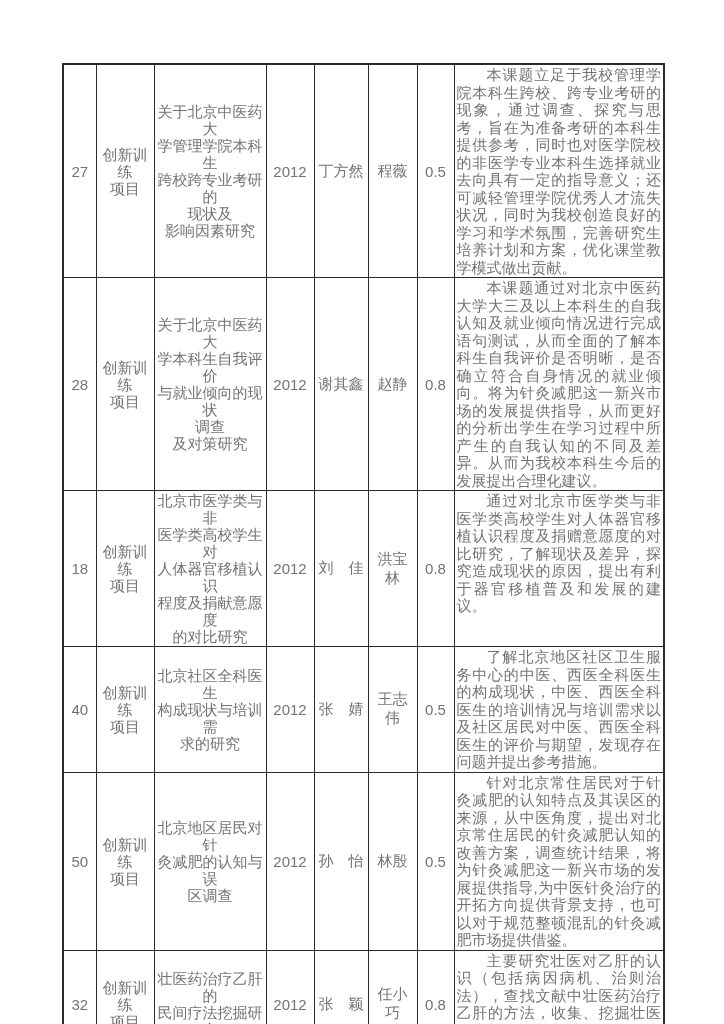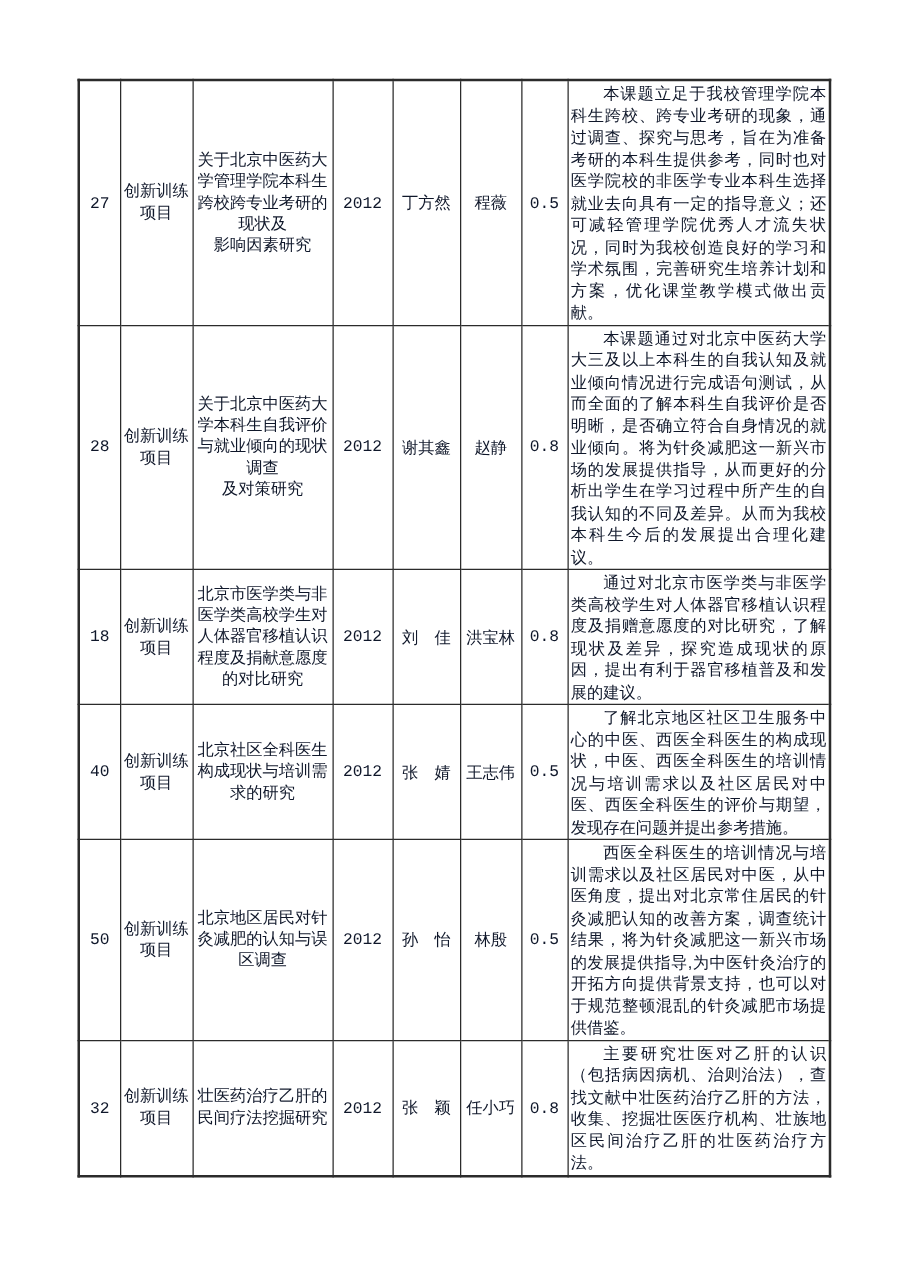--- a/index.html
+++ b/index.html
@@ -20,29 +20,28 @@
     position: absolute;
     left: 62px;
     top: 63px;
     width: 601px;
     border-collapse: collapse;
     table-layout: fixed;
     border: 2px solid #2b2b2b;
   }
   table.projects td {
     border: 1px solid #2b2b2b;
-    font-size: 13px;
-    color: #0f172a;
+    font-size: 15px;
+    color: #737373;
     padding: 1px 2px;
     overflow: hidden;
   }
   td.center {
     text-align: center;
     vertical-align: middle;
-    font-family: Liberation Mono, monospace;
   }
   td.pre {
     white-space: pre-line;
     line-height: 17px;
   }
   td.year {
     font-size: 14px;
   }
   td.desc {
     text-align: justify;
@@ -131,21 +130,21 @@
         <td class="center">50</td>
         <td class="center pre">创新训练
 项目</td>
         <td class="center pre">北京地区居民对针
 灸减肥的认知与误
 区调查</td>
         <td class="center year">2012</td>
         <td class="center">孙　怡</td>
         <td class="center">林殷</td>
         <td class="center">0.5</td>
-        <td class="desc">西医全科医生的培训情况与培训需求以及社区居民对中医，从中医角度，提出对北京常住居民的针灸减肥认知的改善方案，调查统计结果，将为针灸减肥这一新兴市场的发展提供指导,为中医针灸治疗的开拓方向提供背景支持，也可以对于规范整顿混乱的针灸减肥市场提供借鉴。</td>
+        <td class="desc">针对北京常住居民对于针灸减肥的认知特点及其误区的来源，从中医角度，提出对北京常住居民的针灸减肥认知的改善方案，调查统计结果，将为针灸减肥这一新兴市场的发展提供指导,为中医针灸治疗的开拓方向提供背景支持，也可以对于规范整顿混乱的针灸减肥市场提供借鉴。</td>
       </tr>
       <tr style="height:95px">
         <td class="center">32</td>
         <td class="center pre">创新训练
 项目</td>
         <td class="center pre">壮医药治疗乙肝的
 民间疗法挖掘研究</td>
         <td class="center year">2012</td>
         <td class="center">张　颖</td>
         <td class="center">任小巧</td>

